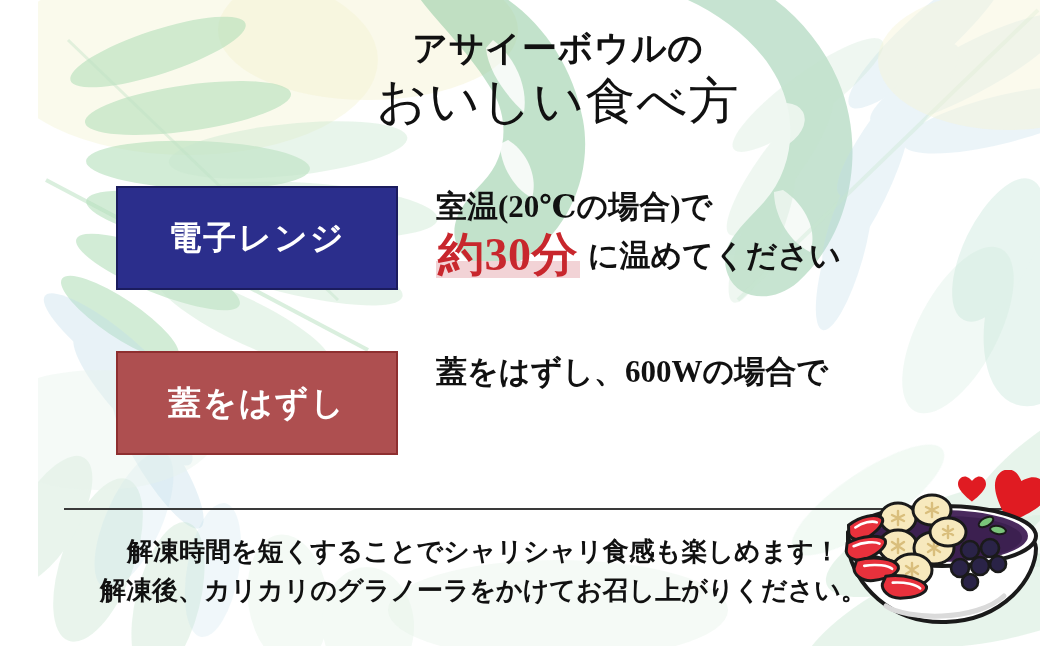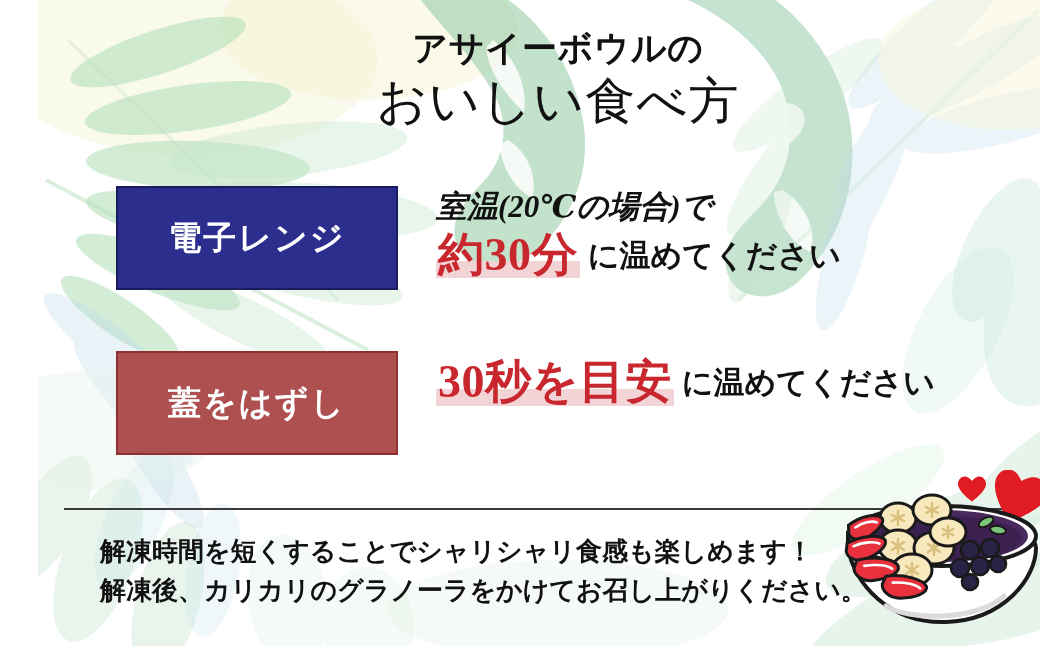--- a/index.html
+++ b/index.html
@@ -92,21 +92,20 @@
   .instr {
     margin-left: 38px;
     padding-top: 2px;
   }
   .instr-top {
     font-size: 31px;
     font-weight: 700;
     color: #111111;
     line-height: 1.22;
     white-space: nowrap;
-    font-style: italic;
   }
   .instr-bottom {
     margin-top: 4px;
     white-space: nowrap;
     line-height: 1.1;
   }
   .hl {
     position: relative;
     display: inline-block;
     font-size: 46px;
@@ -143,20 +142,21 @@
     background: #3a3a3a;
     z-index: 4;
   }
 
   
   #footnote {
     position: absolute;
     left: 62px;
     top: 532px;
     z-index: 5;
+    text-align: center;
   }
   #footnote div {
     font-size: 26px;
     font-weight: 700;
     color: #111111;
     line-height: 1.5;
     white-space: nowrap;
   }
 
   
@@ -284,23 +284,21 @@
       <div class="instr-top">室温(20℃の場合)で</div>
       <div class="instr-bottom">
         <span class="hl">約30分</span><span class="tail">に温めてください</span>
       </div>
     </div>
   </div>
 
   <div class="row" id="row-micro">
     <div class="method-badge red">蓋をはずし</div>
     <div class="instr">
-      <div class="instr-bottom">
-        <span class="hl">30秒を目安</span><span class="tail">に温めてください</span>
-      </div>
+      <div class="instr-top">蓋をはずし、600Wの場合で</div>
     </div>
   </div>
 
   <div id="divider"></div>
 
   <div id="footnote">
     <div>解凍時間を短くすることでシャリシャリ食感も楽しめます！</div>
     <div>解凍後、カリカリのグラノーラをかけてお召し上がりください。</div>
   </div>
 

